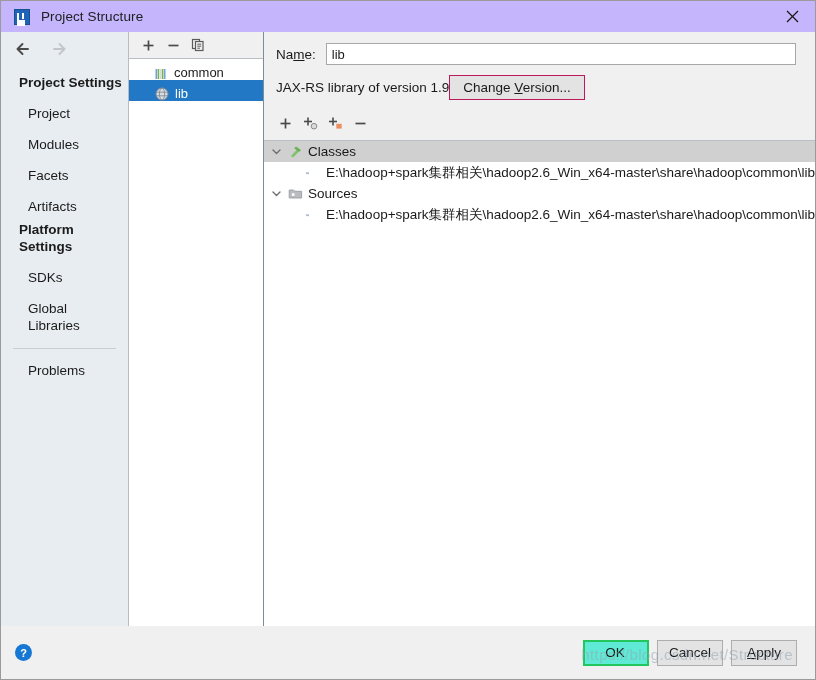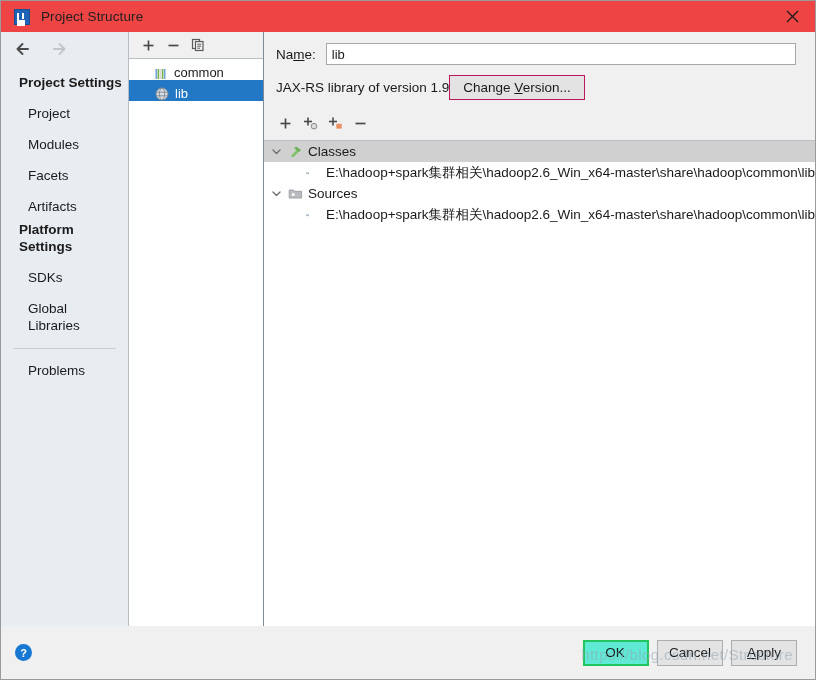--- a/index.html
+++ b/index.html
@@ -16,21 +16,21 @@
     position:absolute;left:0;top:0;width:816px;height:680px;
     background:#f0f0f0;
     border:1px solid #9a9a9a;
     box-sizing:border-box;
     display:flex;flex-direction:column;
   }
 
   
   .titlebar{
     height:31px;min-height:31px;
-    background:#ef4444;
+    background:#c4b5fd;
     display:flex;align-items:center;
     position:relative;
   }
   .app-icon{
     width:16px;height:16px;margin-left:13px;
     background:#1e63b8;
     border:1px solid #17528f;
     box-sizing:border-box;
     position:relative;
     flex:none;

